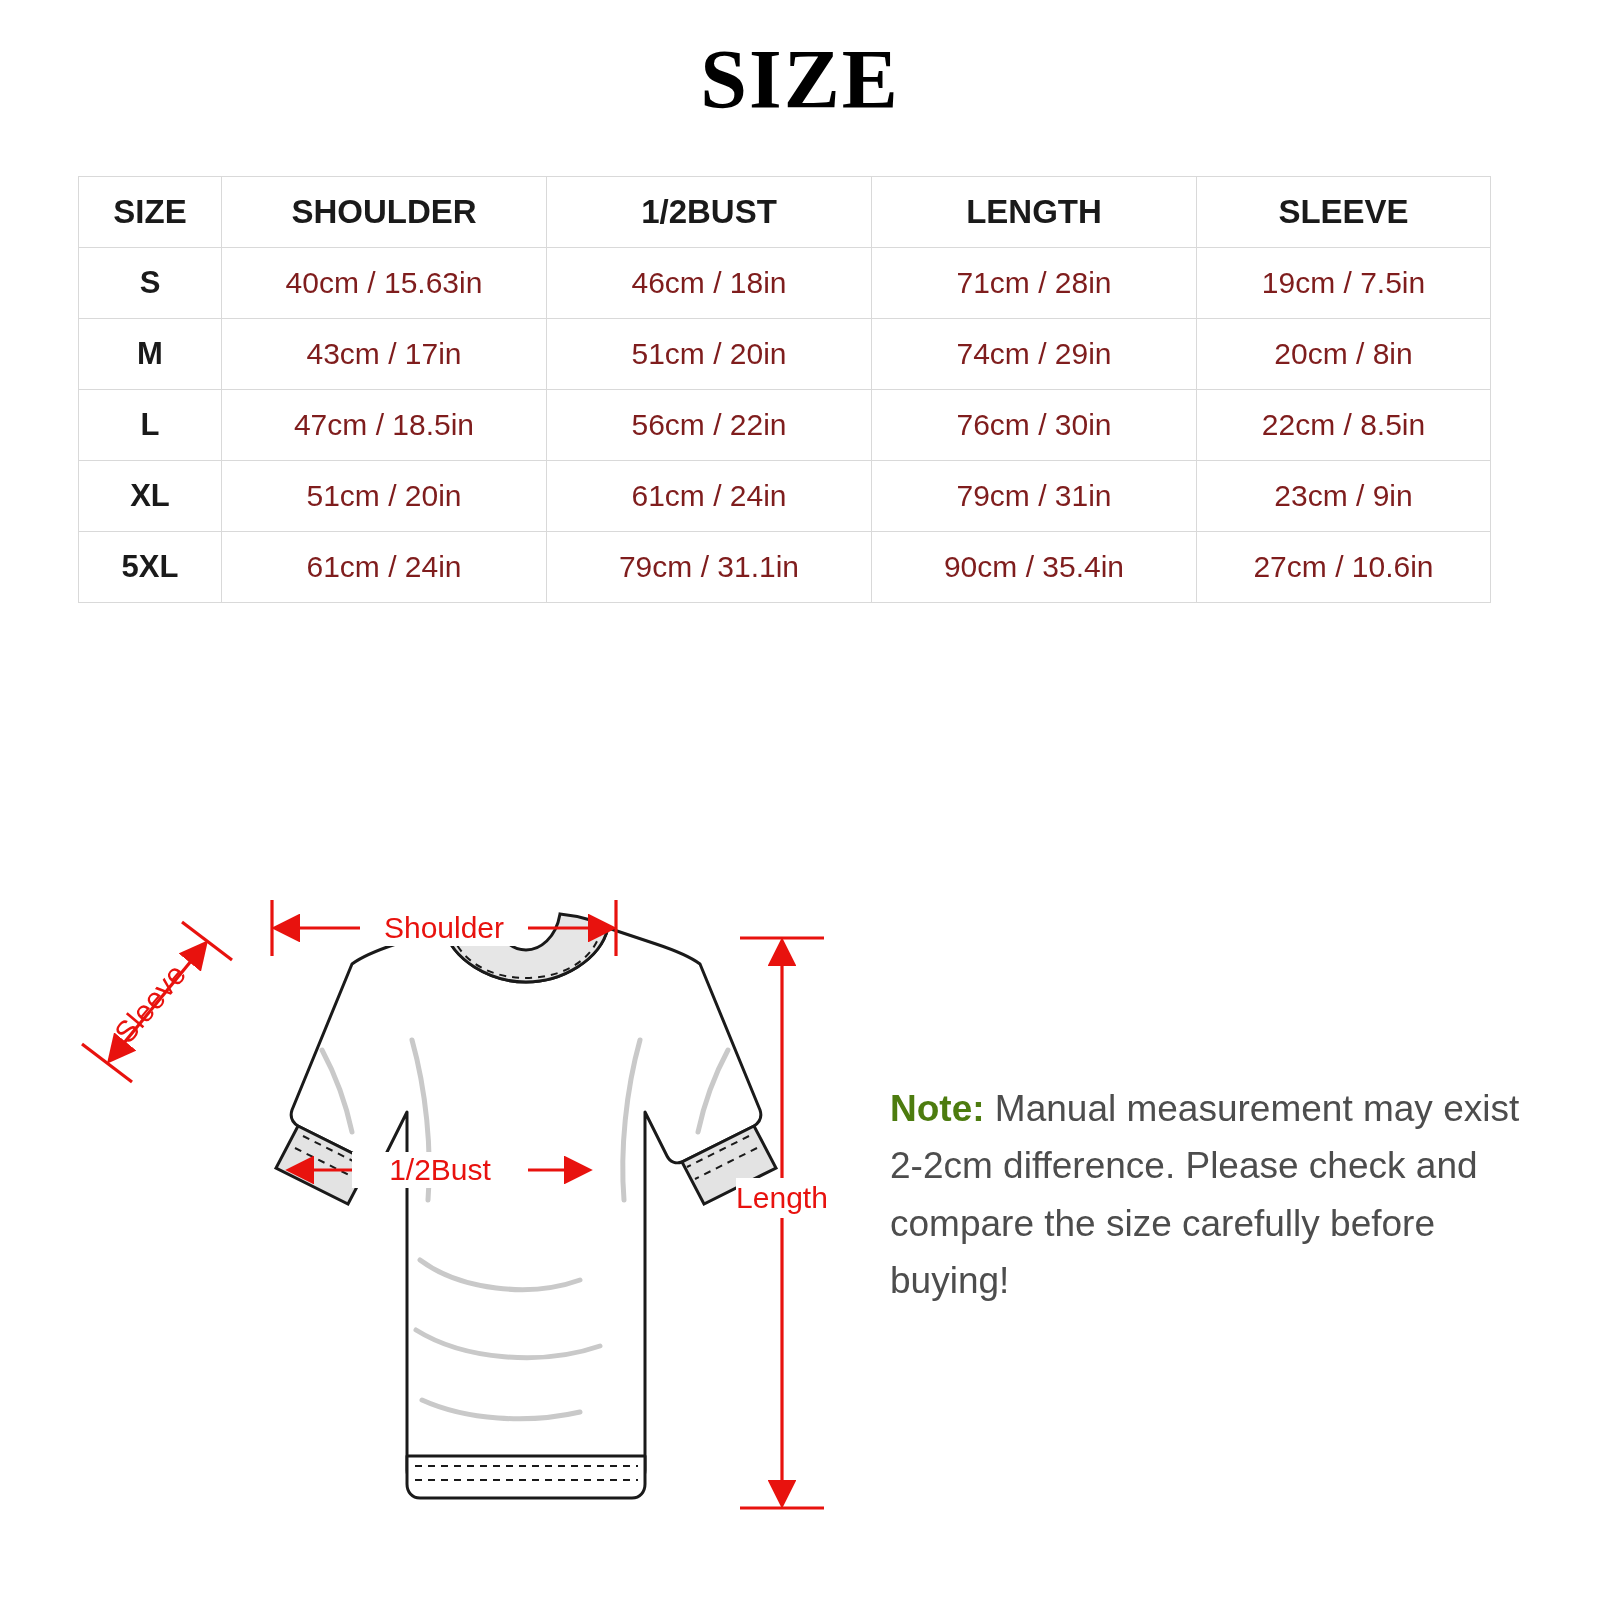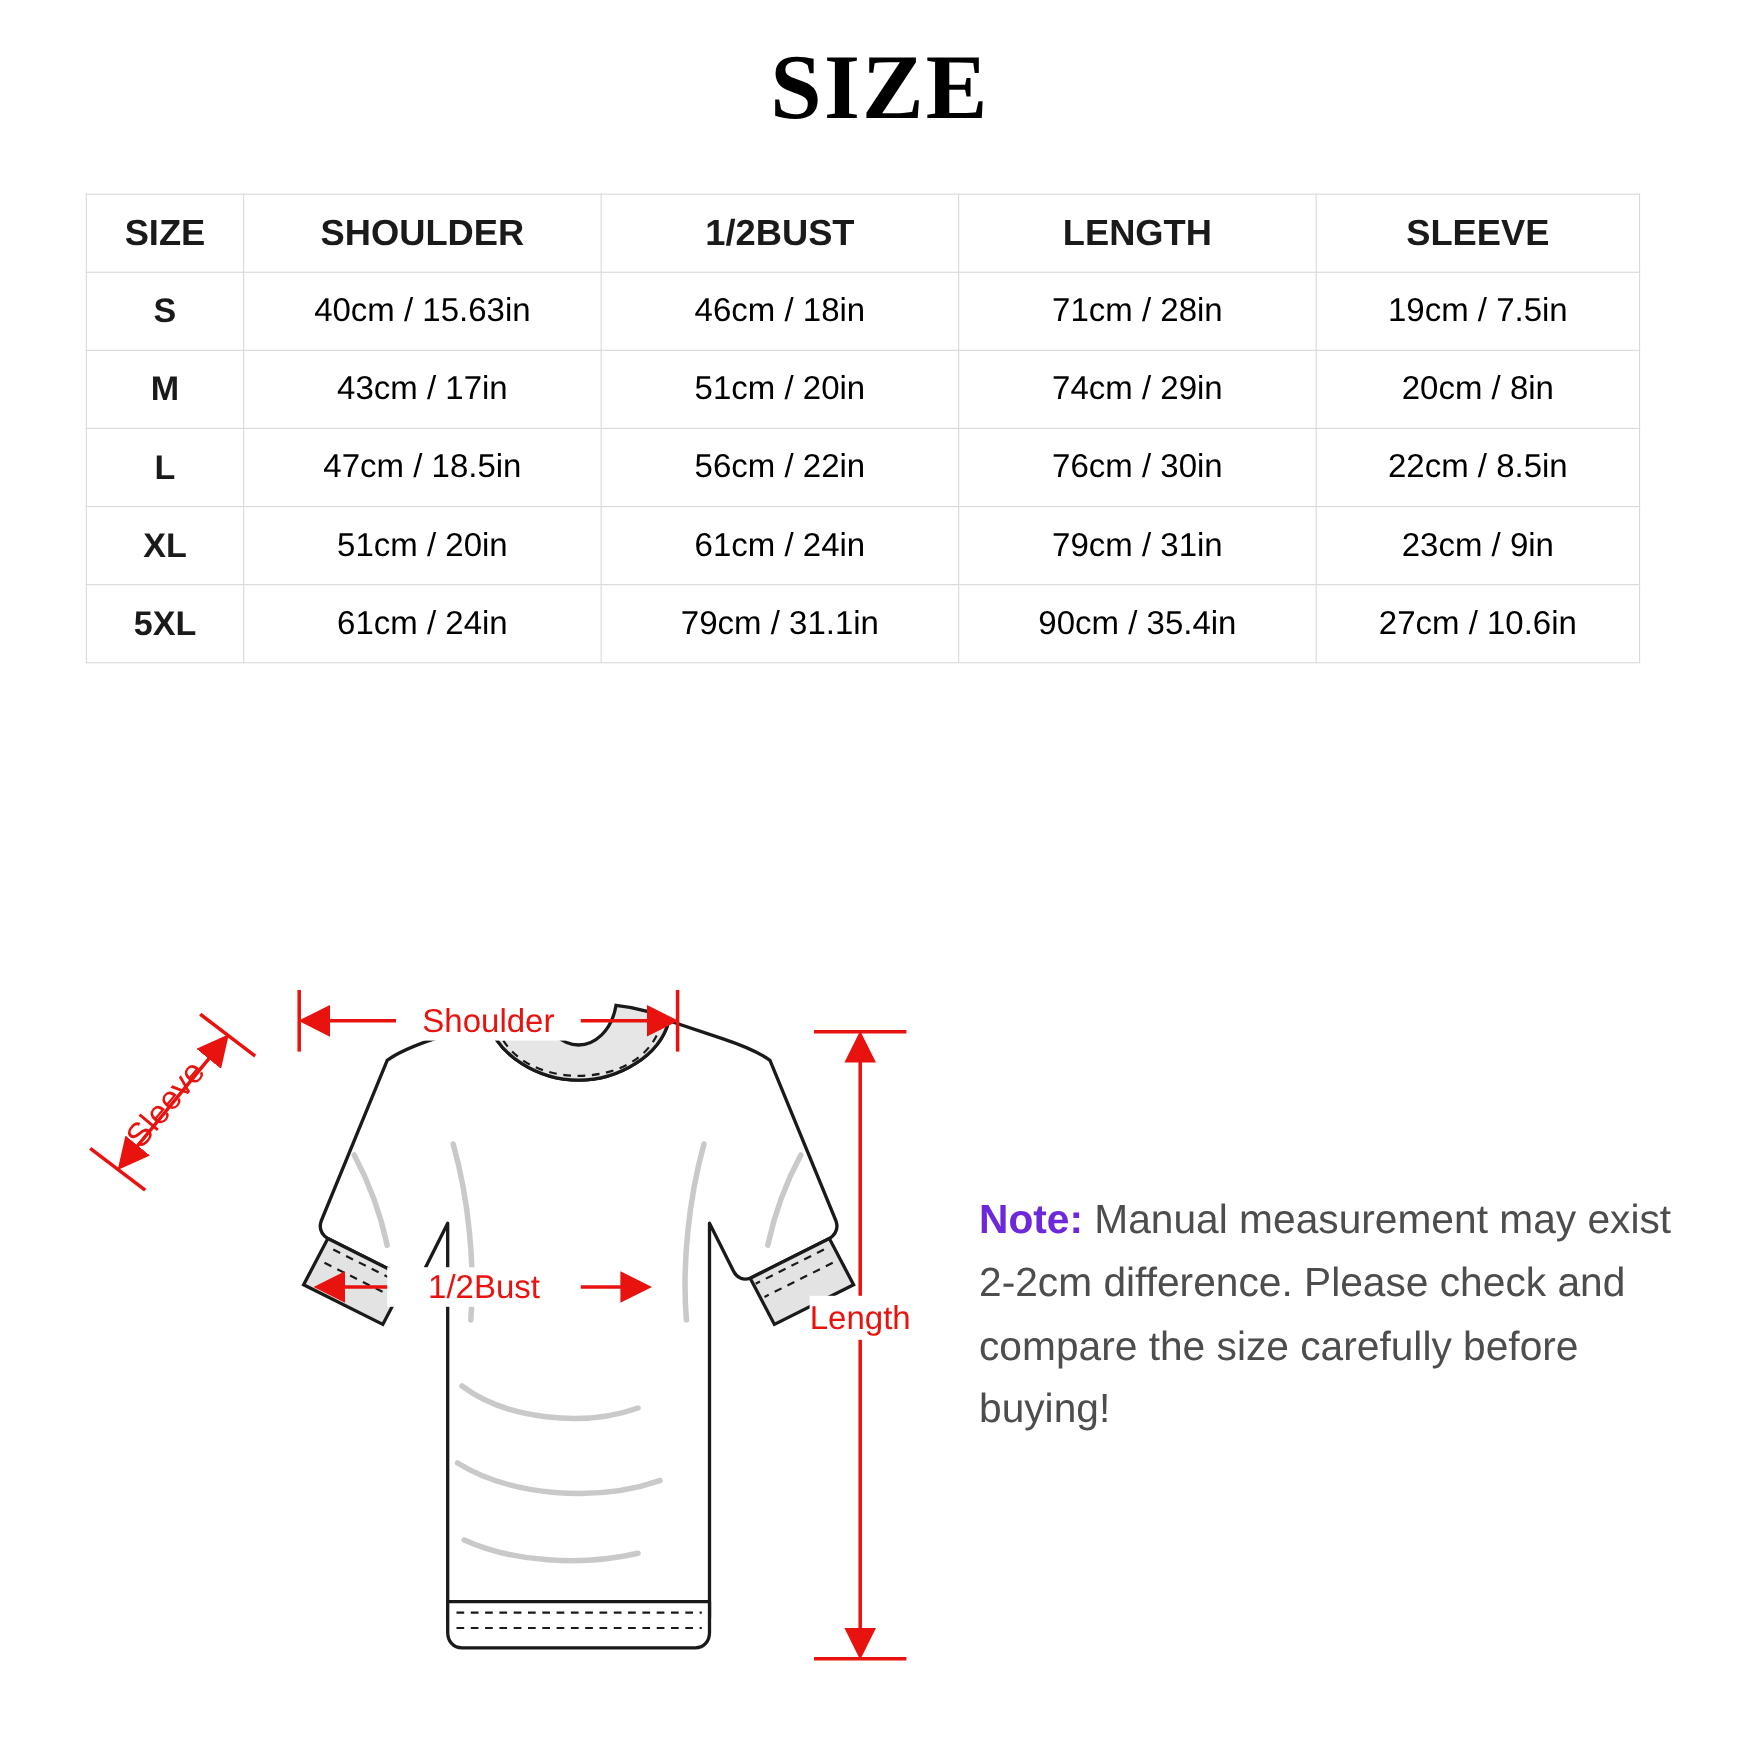--- a/index.html
+++ b/index.html
@@ -50,21 +50,21 @@
     color: #1a1a1a;
   }
   #size-table td.sz {
     font-size: 31px;
     font-weight: bold;
     color: #1a1a1a;
   }
   #size-table td.val {
     font-size: 30px;
     font-weight: normal;
-    color: #000000;
+    color: #7f1d1d;
   }
   col.c0 { width: 143px; }
   col.c1 { width: 325px; }
   col.c2 { width: 325px; }
   col.c3 { width: 325px; }
   col.c4 { width: 294px; }
 
   #diagram {
     position: absolute;
     left: 60px;
@@ -76,21 +76,21 @@
   #note {
     position: absolute;
     left: 890px;
     top: 1080px;
     width: 640px;
     font-size: 37px;
     line-height: 1.55;
     color: #4d4d4d;
   }
   #note b {
-    color: #6d28d9;
+    color: #4d7c0f;
     font-weight: bold;
   }
 
   .red { fill: none; stroke: #e8120e; stroke-width: 3.2; }
   .redfill { fill: #e8120e; }
   .redtext {
     fill: #e8120e;
     font-family: "Liberation Sans", sans-serif;
     font-size: 30px;
   }

